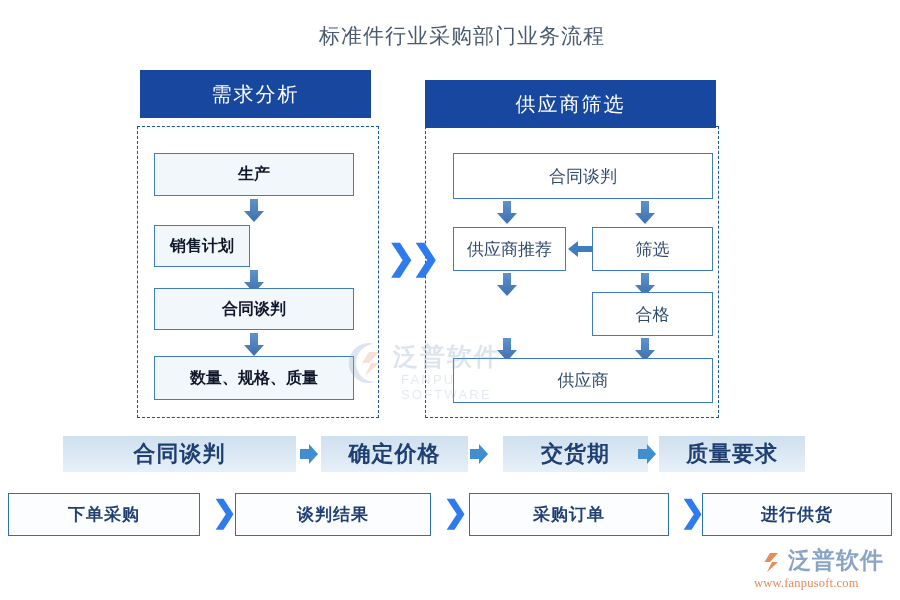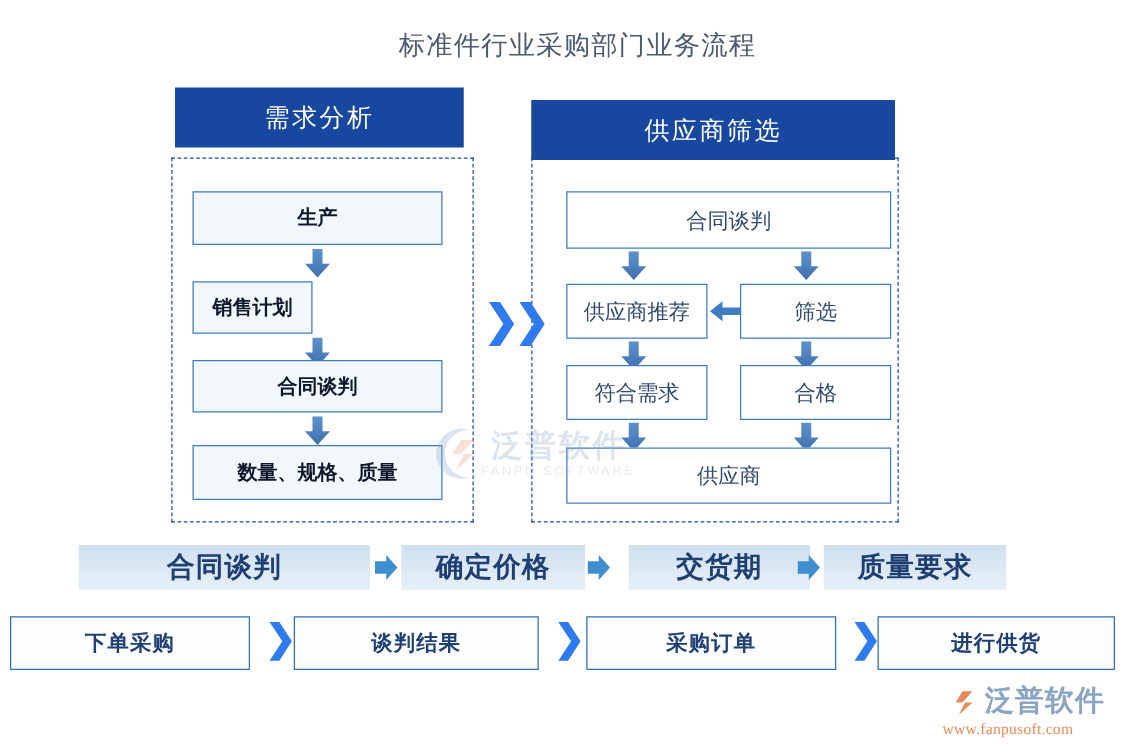--- a/index.html
+++ b/index.html
@@ -52,22 +52,22 @@
     position: absolute;
     left: 48px; top: 2px;
     font-size: 25px;
     letter-spacing: 2px;
     color: #8fa9c9;
     font-family: "Liberation Sans", sans-serif;
     font-weight: 600;
   }
   .wm-sub {
     position: absolute;
-    left: 40px; top: 34px;
-    font-size: 10px;
+    left: 56px; top: 34px;
+    font-size: 13px;
     letter-spacing: 2.2px;
     color: #a8bad2;
     font-family: "Liberation Sans", sans-serif;
   }
 
   #logo-corner {
     position: absolute;
     left: 752px;
     top: 545px;
     width: 145px;
@@ -276,21 +276,20 @@
 
   <div class="node plain" style="left:592px; top:227px; width:121px; height:44px;">筛选</div>
 
   <svg class="arrow-down" style="left:496px; top:273px;" viewBox="0 0 22 24">
     <polygon points="7,0 15,0 15,12 21,12 11,23 1,12 7,12" fill="url(#ag1)"></polygon>
   </svg>
   <svg class="arrow-down" style="left:634px; top:273px;" viewBox="0 0 22 24">
     <polygon points="7,0 15,0 15,12 21,12 11,23 1,12 7,12" fill="url(#ag1)"></polygon>
   </svg>
 
-  <div class="node plain" style="left:453px; top:292px; width:113px; height:44px;">符合需求</div>
   <div class="node plain" style="left:592px; top:292px; width:121px; height:44px;">合格</div>
 
   <svg class="arrow-down" style="left:496px; top:338px;" viewBox="0 0 22 24">
     <polygon points="7,0 15,0 15,12 21,12 11,23 1,12 7,12" fill="url(#ag1)"></polygon>
   </svg>
   <svg class="arrow-down" style="left:634px; top:338px;" viewBox="0 0 22 24">
     <polygon points="7,0 15,0 15,12 21,12 11,23 1,12 7,12" fill="url(#ag1)"></polygon>
   </svg>
 
   <div class="node plain" style="left:453px; top:358px; width:260px; height:45px;">供应商</div>

